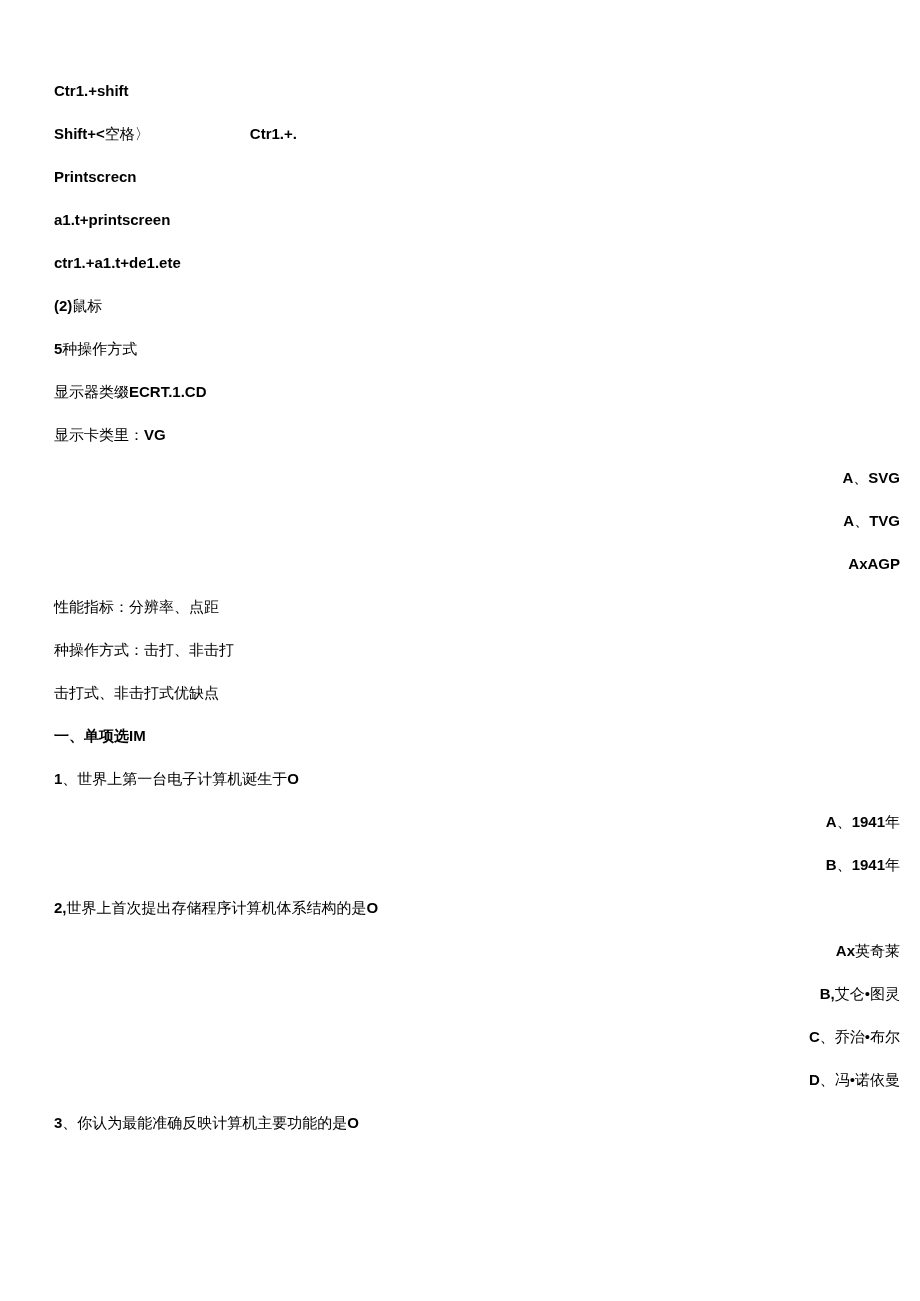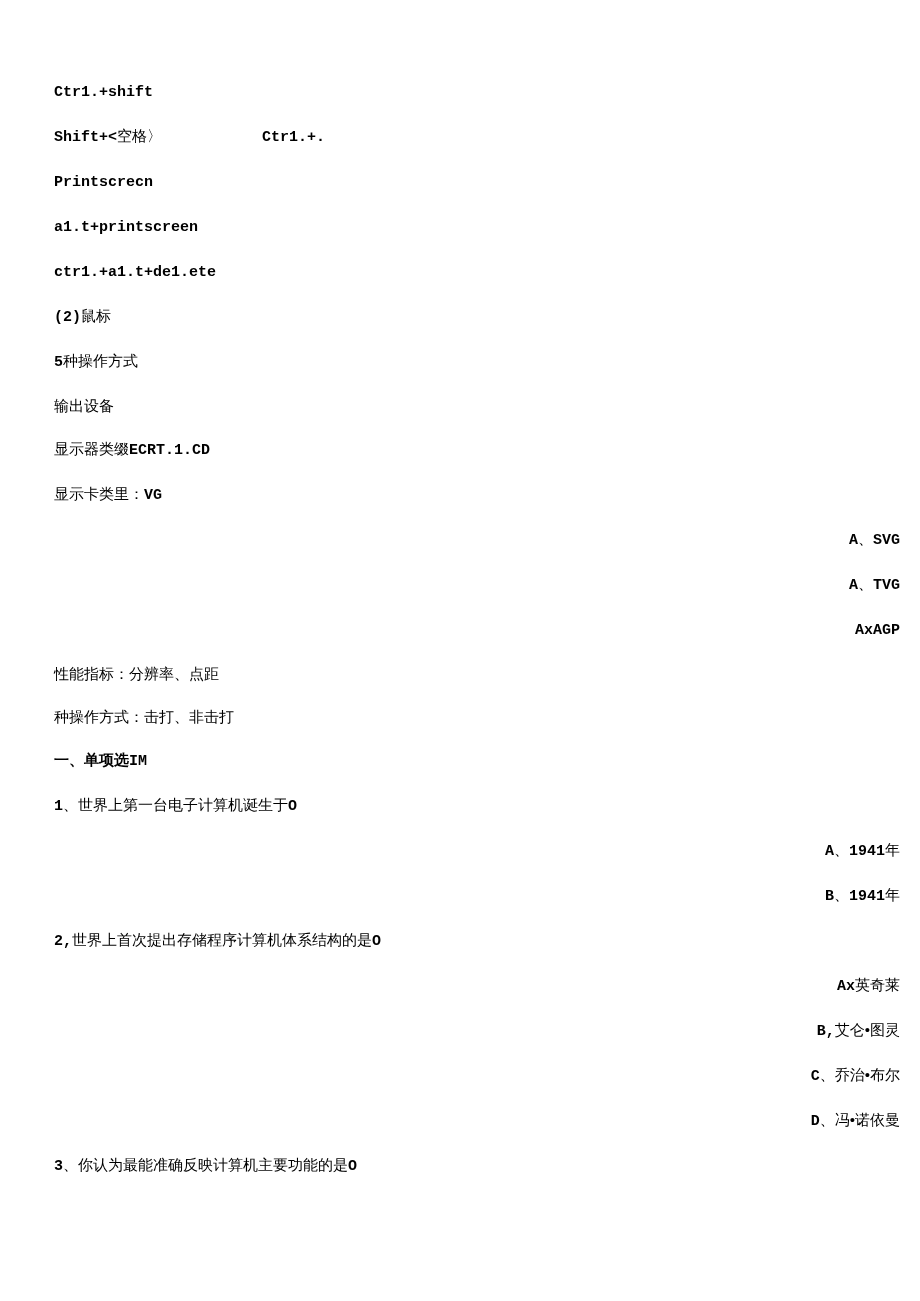--- a/index.html
+++ b/index.html
@@ -20,48 +20,47 @@
   }
   .indent1 {
     padding-left: 34px;
   }
   .indent0 {
     padding-left: 0px;
     text-align: right;
   }
   .bold {
     font-weight: bold;
-    font-family: Liberation Mono, monospace;
   }
   .inline-block {
     display: inline-block;
   }
   .gap-right {
     margin-right: 100px;
   }
 </style>
 </head>
 <body>
 
 <div class="page" id="page-root">
     <div class="line indent1"><span class="inline-block bold">Ctr1.+shift</span></div>
     <div class="line indent1"><span class="inline-block bold">Shift+&lt;</span><span class="inline-block">空格</span><span class="inline-block">〉</span><span class="inline-block gap-right"></span><span class="inline-block bold">Ctr1.+.</span></div>
     <div class="line indent1"><span class="inline-block bold">Printscrecn</span></div>
     <div class="line indent1"><span class="inline-block bold">a1.t+printscreen</span></div>
     <div class="line indent1"><span class="inline-block bold">ctr1.+a1.t+de1.ete</span></div>
     <div class="line indent1"><span class="inline-block bold">(2)</span><span class="inline-block">鼠标</span></div>
     <div class="line indent1"><span class="inline-block bold">5</span><span class="inline-block">种操作方式</span></div>
-    <div class="line indent1"><span class="inline-block">输出设备</span></div>
     <div class="line indent1"><span class="inline-block">显示器类缀</span><span class="inline-block bold">ECRT.1.CD</span></div>
     <div class="line indent1"><span class="inline-block">显示卡类里：</span><span class="inline-block bold">VG</span></div>
     <div class="line indent0"><span class="inline-block bold">A</span><span class="inline-block">、</span><span class="inline-block bold">SVG</span></div>
     <div class="line indent0"><span class="inline-block bold">A</span><span class="inline-block">、</span><span class="inline-block bold">TVG</span></div>
     <div class="line indent0"><span class="inline-block bold">AxAGP</span></div>
     <div class="line indent1"><span class="inline-block">性能指标：分辨率、点距</span></div>
     <div class="line indent1"><span class="inline-block">种操作方式：击打、非击打</span></div>
+    <div class="line indent1"><span class="inline-block">击打式、非击打式优缺点</span></div>
     <div class="line indent1"><span class="inline-block bold">一、单项选</span><span class="inline-block bold">IM</span></div>
     <div class="line indent1"><span class="inline-block bold">1</span><span class="inline-block">、世界上第一台电子计算机诞生于</span><span class="inline-block bold">O</span></div>
     <div class="line indent0"><span class="inline-block bold">A</span><span class="inline-block">、 </span><span class="inline-block bold">1941</span><span class="inline-block">年</span></div>
     <div class="line indent0"><span class="inline-block bold">B</span><span class="inline-block">、 </span><span class="inline-block bold">1941</span><span class="inline-block">年</span></div>
     <div class="line indent1"><span class="inline-block bold">2,</span><span class="inline-block">世界上首次提出存储程序计算机体系结构的是</span><span class="inline-block bold">O</span></div>
     <div class="line indent0"><span class="inline-block bold">Ax</span><span class="inline-block">英奇莱</span></div>
     <div class="line indent0"><span class="inline-block bold">B,</span><span class="inline-block">艾仑•图灵</span></div>
     <div class="line indent0"><span class="inline-block bold">C</span><span class="inline-block">、乔治•布尔</span></div>
     <div class="line indent0"><span class="inline-block bold">D</span><span class="inline-block">、冯•诺依曼</span></div>
     <div class="line indent1"><span class="inline-block bold">3</span><span class="inline-block">、你认为最能准确反映计算机主要功能的是</span><span class="inline-block bold">O</span></div>

